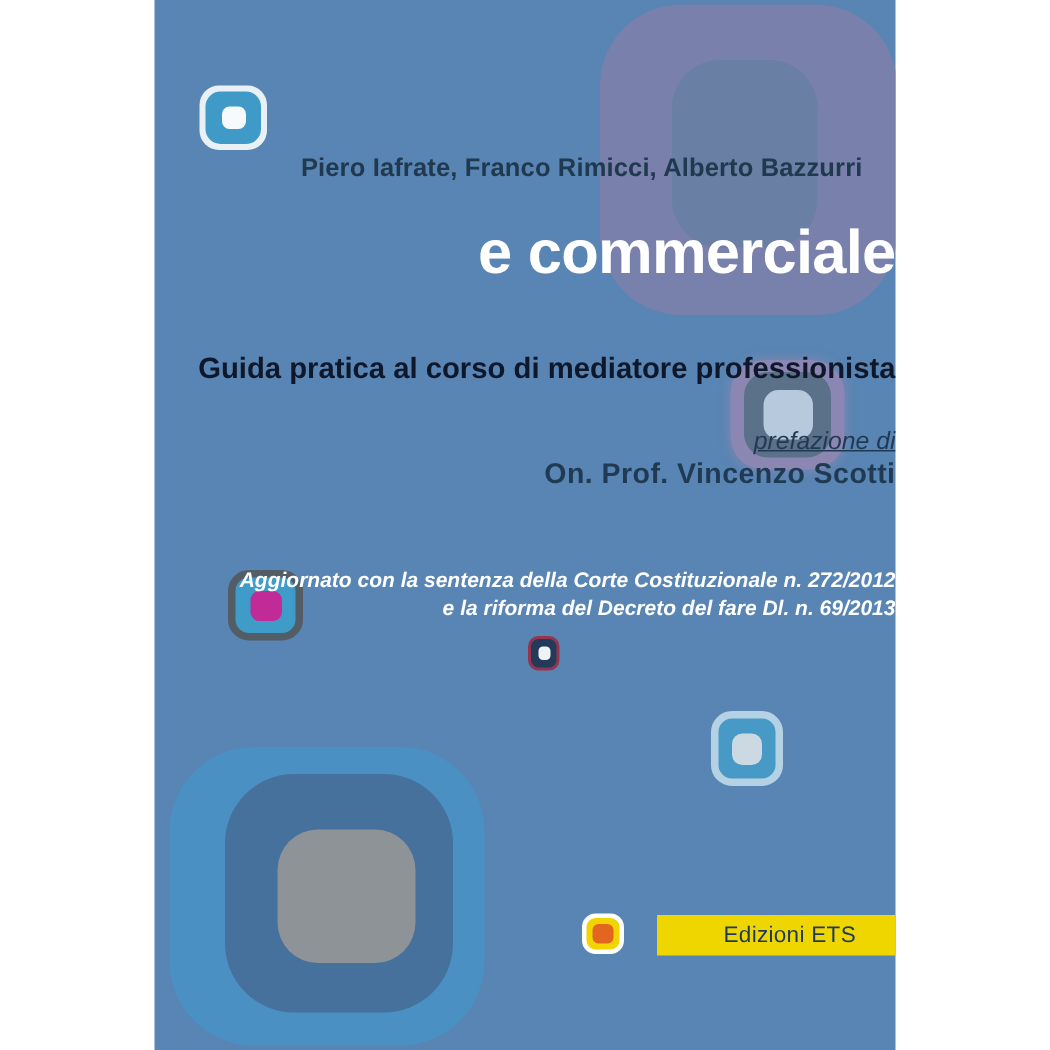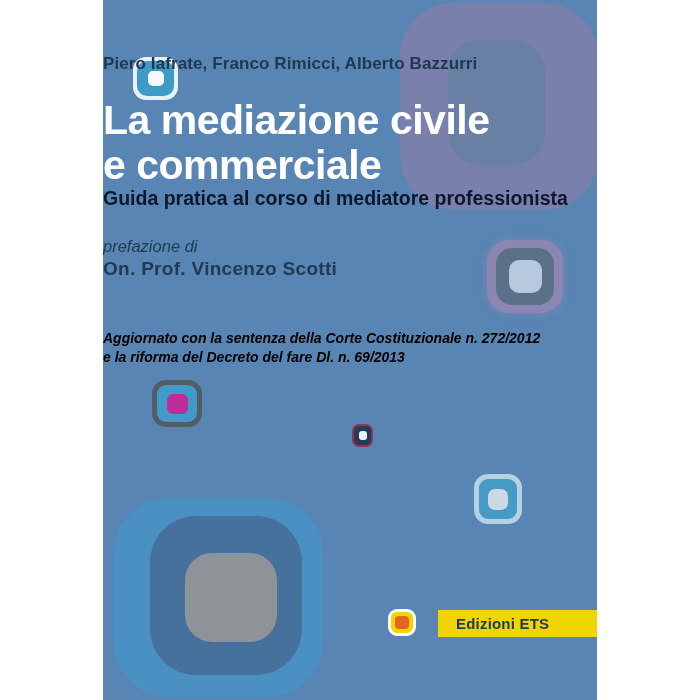--- a/index.html
+++ b/index.html
@@ -99,28 +99,29 @@
     display: flex; align-items: center; justify-content: center;
   }
   .icon-orange .core { width: 14px; height: 13px; background: #e2661f; border-radius: 4px; }
 
   
   .publisher-bar {
     position: absolute; z-index: 2;
     left: 335px; top: 610px; width: 159px; height: 27px;
     background: #efd600;
     color: #1d3a5c;
-    font-size: 15px; font-weight: 700;
+    font-size: 15px; font-weight: 400;
     line-height: 27px;
     padding-left: 18px; box-sizing: border-box;
     letter-spacing: .2px;
+    text-align: center;
   }
 
   
-  .txt { position: absolute; z-index: 2; width: 100%; text-align: left; }
+  .txt { position: absolute; z-index: 2; width: 100%; text-align: right; margin-top: 48px; }
 
   .authors {
     top: 54px;
     font-size: 17px; font-weight: 700;
     color: #20394f;
     padding-right: 22px; box-sizing: border-box;
     letter-spacing: .1px;
   }
   .title {
     top: 98px;
@@ -130,31 +131,31 @@
   }
   .subtitle {
     top: 187px;
     color: #0f172a;
     font-size: 19.5px; font-weight: 700;
     letter-spacing: 0;
   }
   .preface-label {
     top: 237px;
     color: #1f3a52;
-    font-size: 16.5px; font-style: italic; font-weight: 500;
+    font-size: 16.5px; font-style: italic; font-weight: 500; text-decoration: underline;
   }
   .preface-author {
     top: 258px;
     color: #1f3a52;
     font-size: 19px; font-weight: 700;
     letter-spacing: .3px;
   }
   .update-note {
     top: 329px;
-    color: #000000;
+    color: #ffffff;
     font-size: 14px; font-style: italic; font-weight: 700;
     line-height: 18.5px;
   }
 </style>
 </head>
 <body>
 
 <div class="page">
   <div class="cover">
 
@@ -191,21 +192,20 @@
       <div class="core"></div>
     </div>
 
     <div class="shape icon-orange">
       <div class="core"></div>
     </div>
 
     <div class="txt authors">Piero Iafrate, Franco Rimicci, Alberto Bazzurri</div>
 
     <div class="txt title">
-      <div>La mediazione civile</div>
       <div>e commerciale</div>
     </div>
 
     <div class="txt subtitle">Guida pratica al corso di mediatore professionista</div>
 
     <div class="txt preface-label">prefazione di</div>
     <div class="txt preface-author">On. Prof. Vincenzo Scotti</div>
 
     <div class="txt update-note">
       <div>Aggiornato con la sentenza della Corte Costituzionale n. 272/2012</div>

